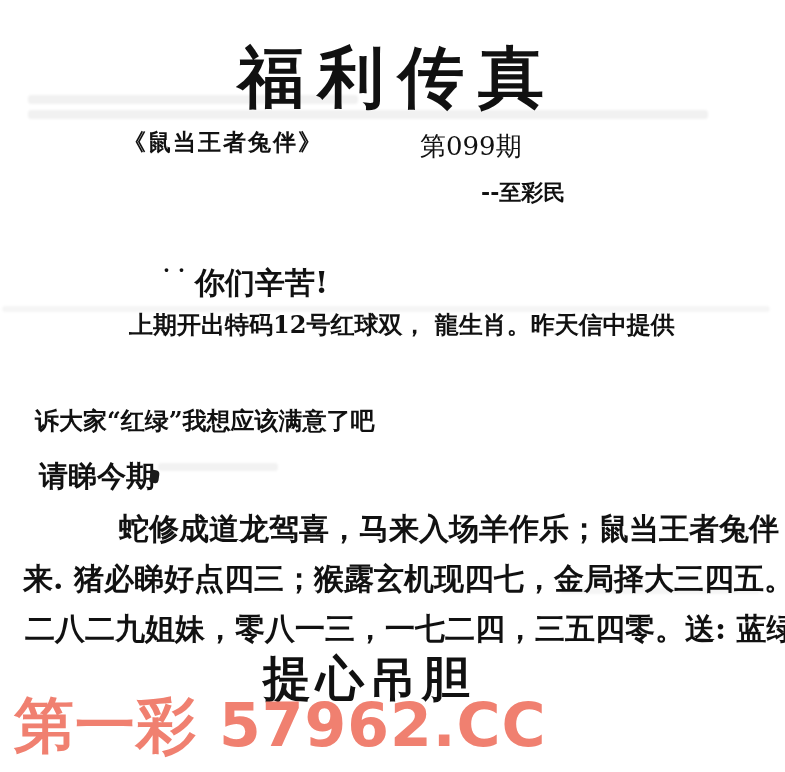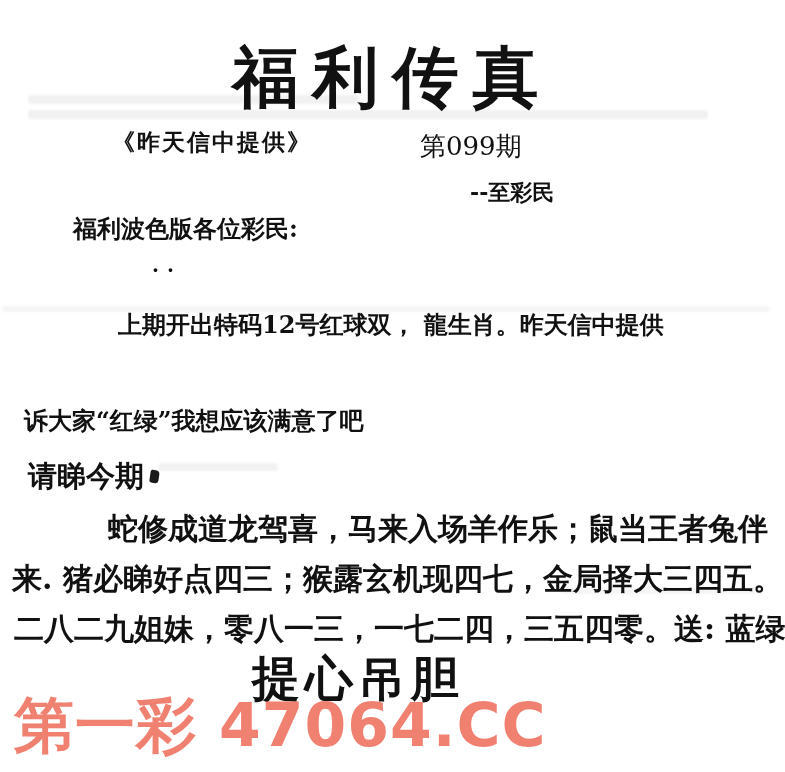--- a/index.html
+++ b/index.html
@@ -5,21 +5,21 @@
   html,body{margin:0;padding:0;background:#ffffff;}
   #canvas{
     position:relative;
     width:785px;height:772px;
     background:#ffffff;
     overflow:hidden;
     font-family:"DejaVu Serif", serif;
     color:#111111;
   }
   .abs{position:absolute;white-space:nowrap;line-height:1.25;}
-  .callig{font-family:"DejaVu Serif", serif;font-weight:bold;}
+  .callig{font-family:"DejaVu Serif", serif;font-weight:bold;margin-left:11px;}
   .title{
     left:0;right:0;top:36px;
     text-align:center;
     font-size:66px;
     letter-spacing:14px;
     font-weight:bold;
   }
   .subtitle{left:112px;top:128px;font-size:23px;letter-spacing:2px;}
   .issue{left:420px;top:130px;font-size:26px;font-weight:normal;font-family:"DejaVu Serif", serif;text-align:right;}
   .salutation{left:470px;top:179px;font-size:22px;}
@@ -69,37 +69,37 @@
 </head>
 <body>
 
 <div id="canvas" style="color: rgb(17, 17, 17);">
 
   <div class="abs callig title">福利传真</div>
 
   <div class="smudge s1"></div>
   <div class="smudge s2"></div>
 
-  <div class="abs callig subtitle">《昨天信中提供》</div>
+  <div class="abs callig subtitle">《鼠当王者兔伴》</div>
   <div class="abs issue">第099期</div>
   <div class="abs callig salutation">--至彩民</div>
 
-  <div class="abs callig greeting">福利波色版各位彩民:</div>
 
   <div class="abs callig dots">··</div>
+  <div class="abs callig opening">你们辛苦!</div>
   <div class="smudge s3"></div>
 
   <div class="abs callig body-line bl0">上期开出特码12号红球双， 龍生肖。昨天信中提供</div>
   <div class="abs callig body-line bl3">请睇今期</div>
   <div class="abs callig body-line bl2">诉大家“红绿”我想应该满意了吧</div>
   <div class="ink-mark"></div>
   <div class="smudge s4"></div>
 
   <div class="abs callig poem-line pl0">蛇修成道龙驾喜，马来入场羊作乐；鼠当王者兔伴</div>
   <div class="abs callig poem-line pl1">来. 猪必睇好点四三；猴露玄机现四七，金局择大三四五。</div>
   <div class="smudge s5"></div>
   <div class="abs callig poem-line pl2">二八二九姐妹，零八一三，一七二四，三五四零。送: 蓝绿</div>
 
   <div class="abs callig footer-callig">提心吊胆</div>
 
-  <div class="abs watermark" style="color: rgb(240, 128, 112);">第一彩 47064.CC</div>
+  <div class="abs watermark" style="color: rgb(240, 128, 112);">第一彩 57962.CC</div>
 
 </div>
 
 </body></html>

